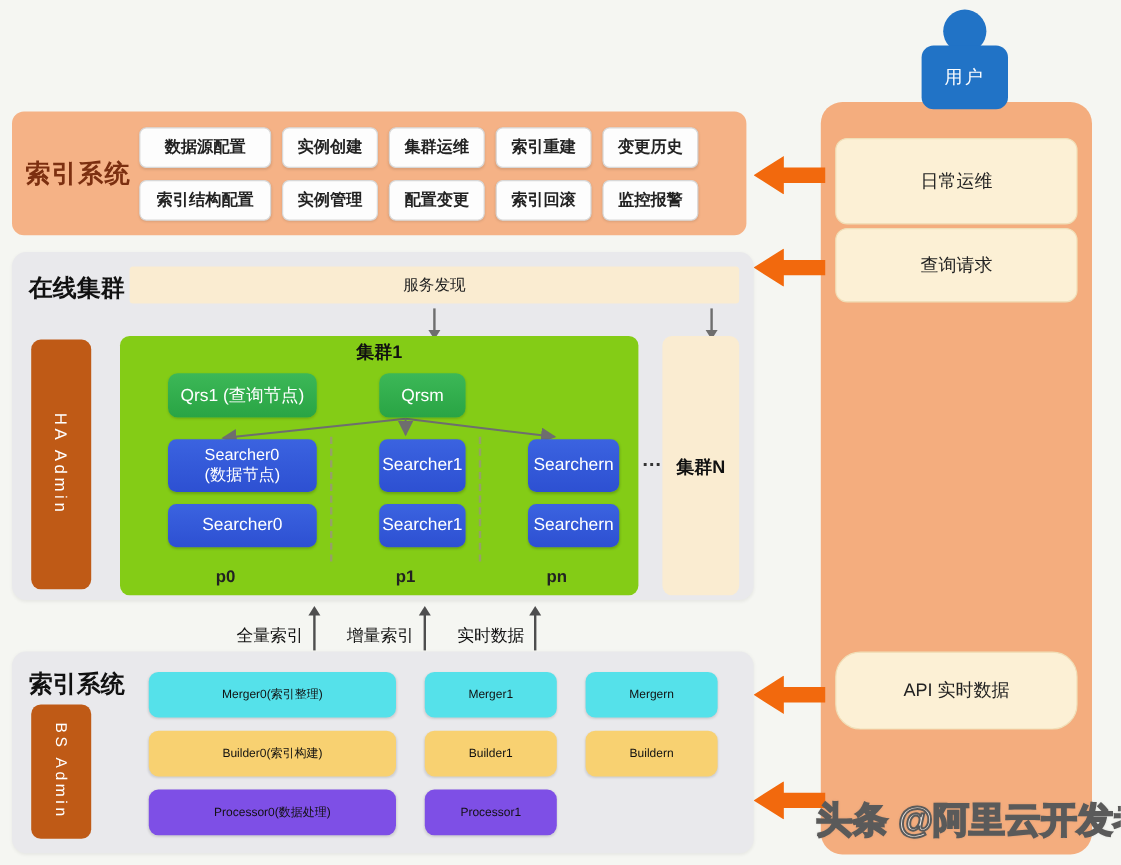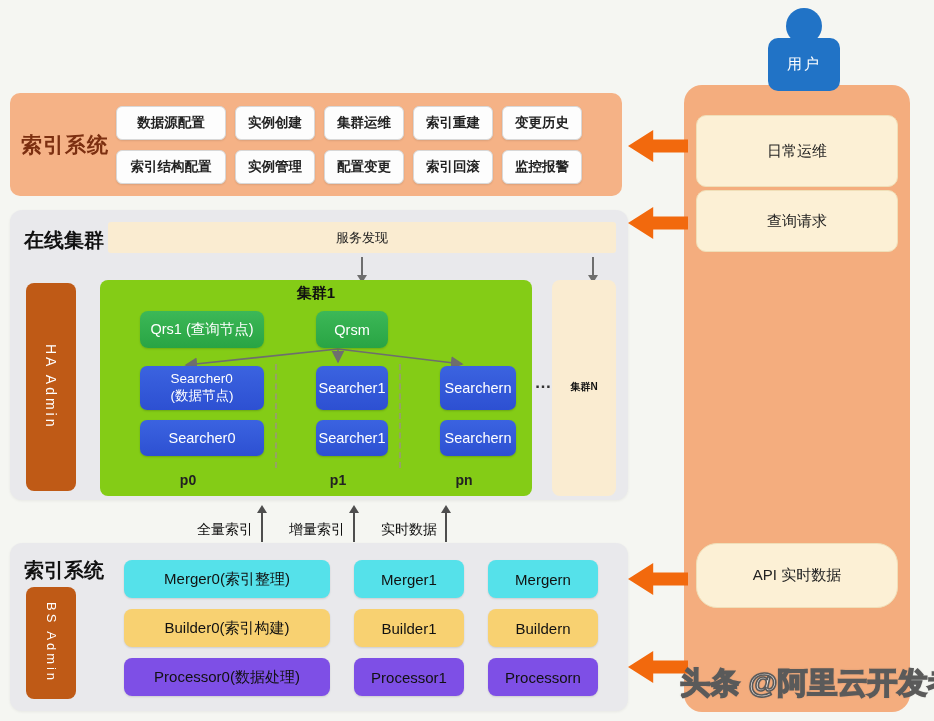--- a/index.html
+++ b/index.html
@@ -58,40 +58,40 @@
   .blue { background:linear-gradient(#3b63e0,#2d50d2); color:#fff;
     border-radius:7px; box-shadow:0 1px 2px rgba(0,0,0,.18); }
   .two-line { white-space:pre-line; line-height:1.25; font-size:13.5px; }
   .part-label { display:flex; align-items:center; justify-content:center;
     font-size:14px; font-weight:600; color:#222; }
   .dash-sep { width:0; border-left:2px dashed #9d9381; top:84px; height:104px; opacity:.75; }
 
   .clusterN { left:542px; top:70px; width:64px; height:216px;
     background:#faecd1; border-radius:8px; }
   .clusterN-label { left:0; top:100px; width:100%; text-align:center;
-    font-size:10px; font-weight:bold; color:#111; }
+    font-size:15px; font-weight:bold; color:#111; }
   .ellipsis { left:521px; top:163px; width:24px; text-align:center;
     font-size:17px; font-weight:bold; color:#333; }
 
   
   .stem-v { width:2px; background:#6e6e6e; }
   .tri-down { width:0; height:0; border-left:5px solid transparent;
     border-right:5px solid transparent; border-top:8px solid #6e6e6e; }
   .tri-up { width:0; height:0; border-left:5px solid transparent;
     border-right:5px solid transparent; border-bottom:8px solid #4e4e4e; }
   .flow-label { font-size:14px; color:#111; white-space:nowrap; }
 
   .fan-svg { left:0; top:0; width:432px; height:216px; pointer-events:none; }
 
   
   .idx-grid { left:114px; top:17px; width:490px;
     display:grid; grid-template-columns:206px 110px 110px;
     grid-auto-rows:38px; column-gap:24px; row-gap:11px; }
   .idx-cell { display:flex; align-items:center; justify-content:center;
-    border-radius:8px; font-size:15px; color:#111;
+    border-radius:8px; font-size:10px; color:#111;
     box-shadow:0 1px 2px rgba(0,0,0,.12); }
   .cyan { background:#55e1ea; }
   .yellow { background:#f8d171; }
   .purple { background:#7e4fe6; }
 
   
   .right-panel { left:684px; top:85px; width:226px; height:627px;
     background:#f4ad7e; border-radius:18px; }
   .rp-box { left:12px; width:202px; background:#fcf0d5; border-radius:10px;
     border:1px solid #f0dfb8;
@@ -214,21 +214,20 @@
 
   <div class="abs idx-grid">
     <div class="idx-cell cyan">Merger0(索引整理)</div>
     <div class="idx-cell cyan">Merger1</div>
     <div class="idx-cell cyan">Mergern</div>
     <div class="idx-cell yellow">Builder0(索引构建)</div>
     <div class="idx-cell yellow">Builder1</div>
     <div class="idx-cell yellow">Buildern</div>
     <div class="idx-cell purple">Processor0(数据处理)</div>
     <div class="idx-cell purple">Processor1</div>
-    <div class="idx-cell purple">Processorn</div>
   </div>
 </div>
 
 <div class="abs right-panel">
   <div class="abs rp-box" style="top:30px; height:72px;">日常运维</div>
   <div class="abs rp-box" style="top:105px; height:62px;">查询请求</div>
   <div class="abs rp-box" style="top:458px; height:65px;border-radius:21px;">API 实时数据</div>
 </div>
 
 <div class="abs user-head"></div>

